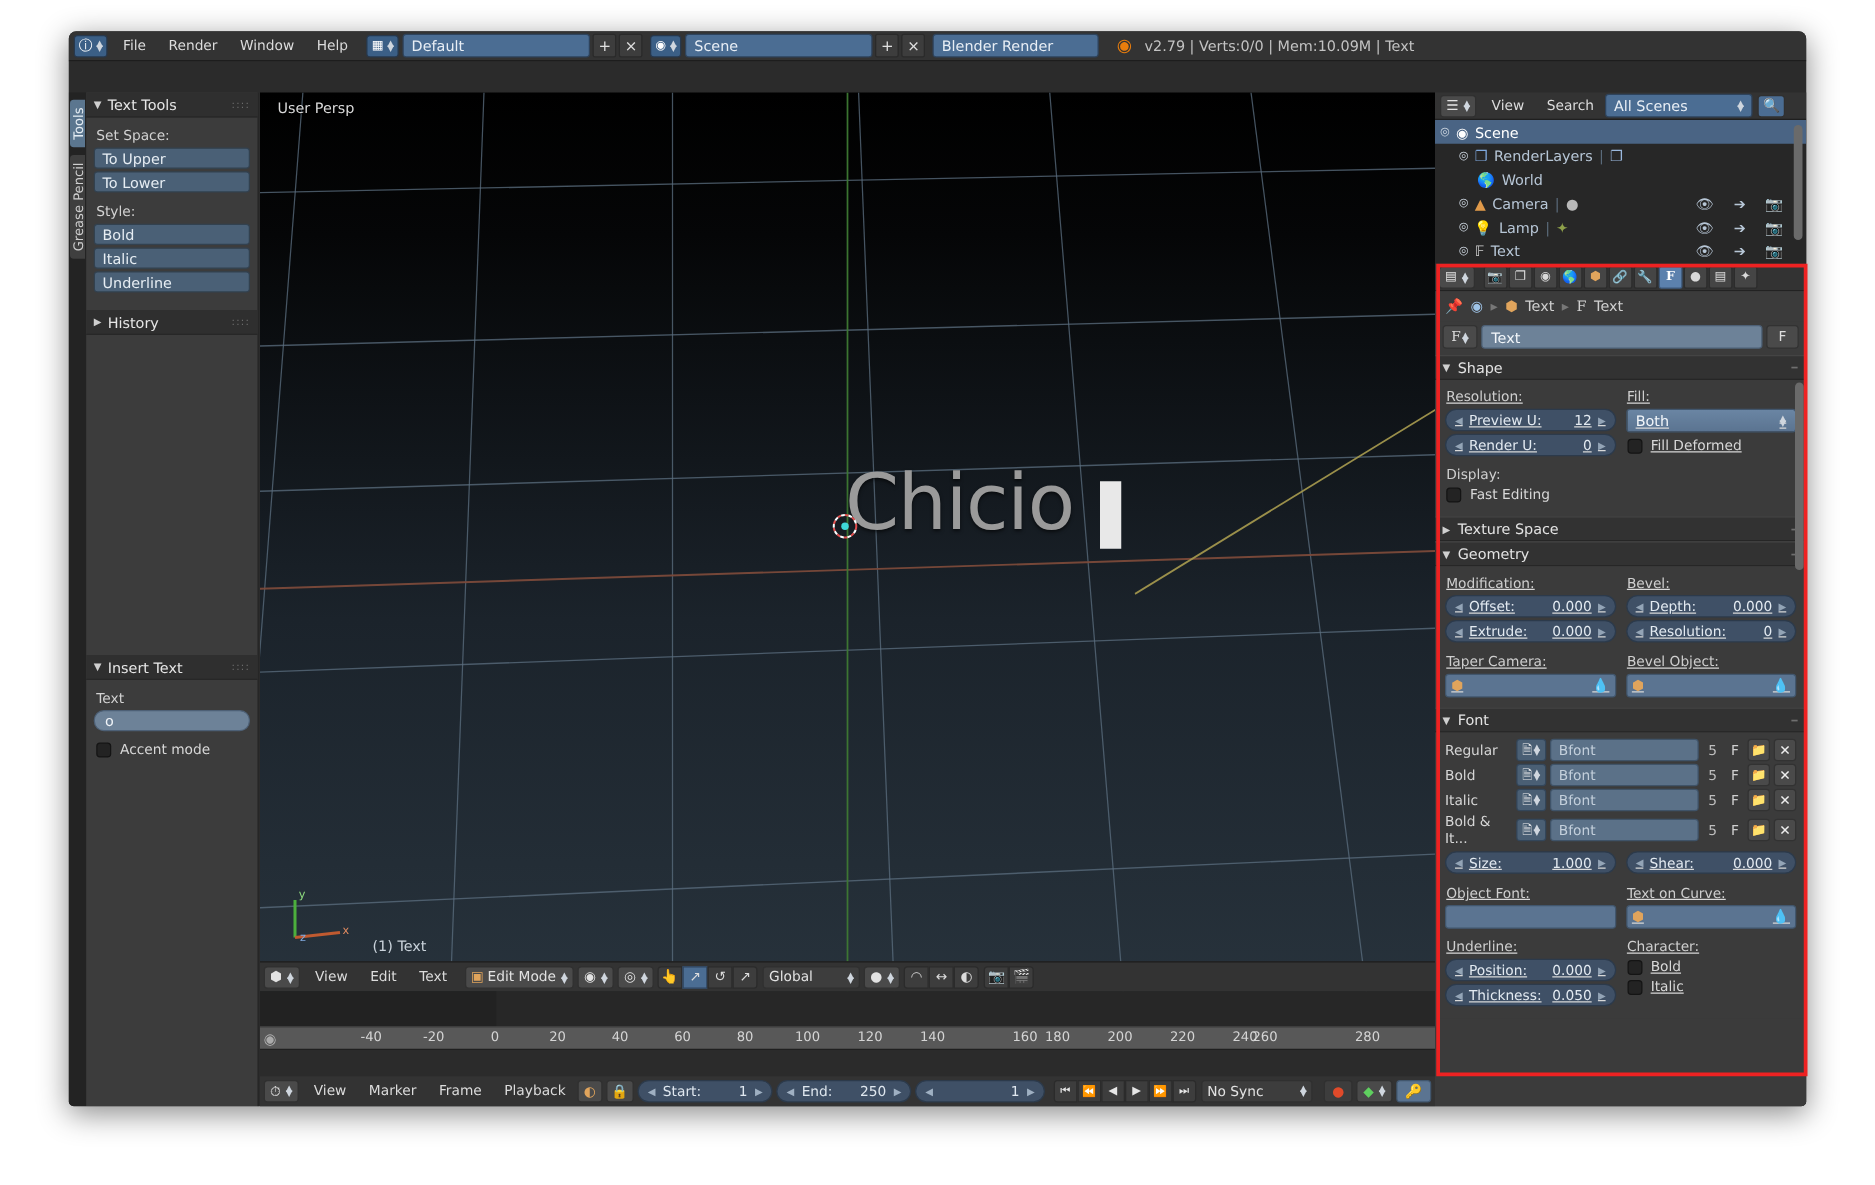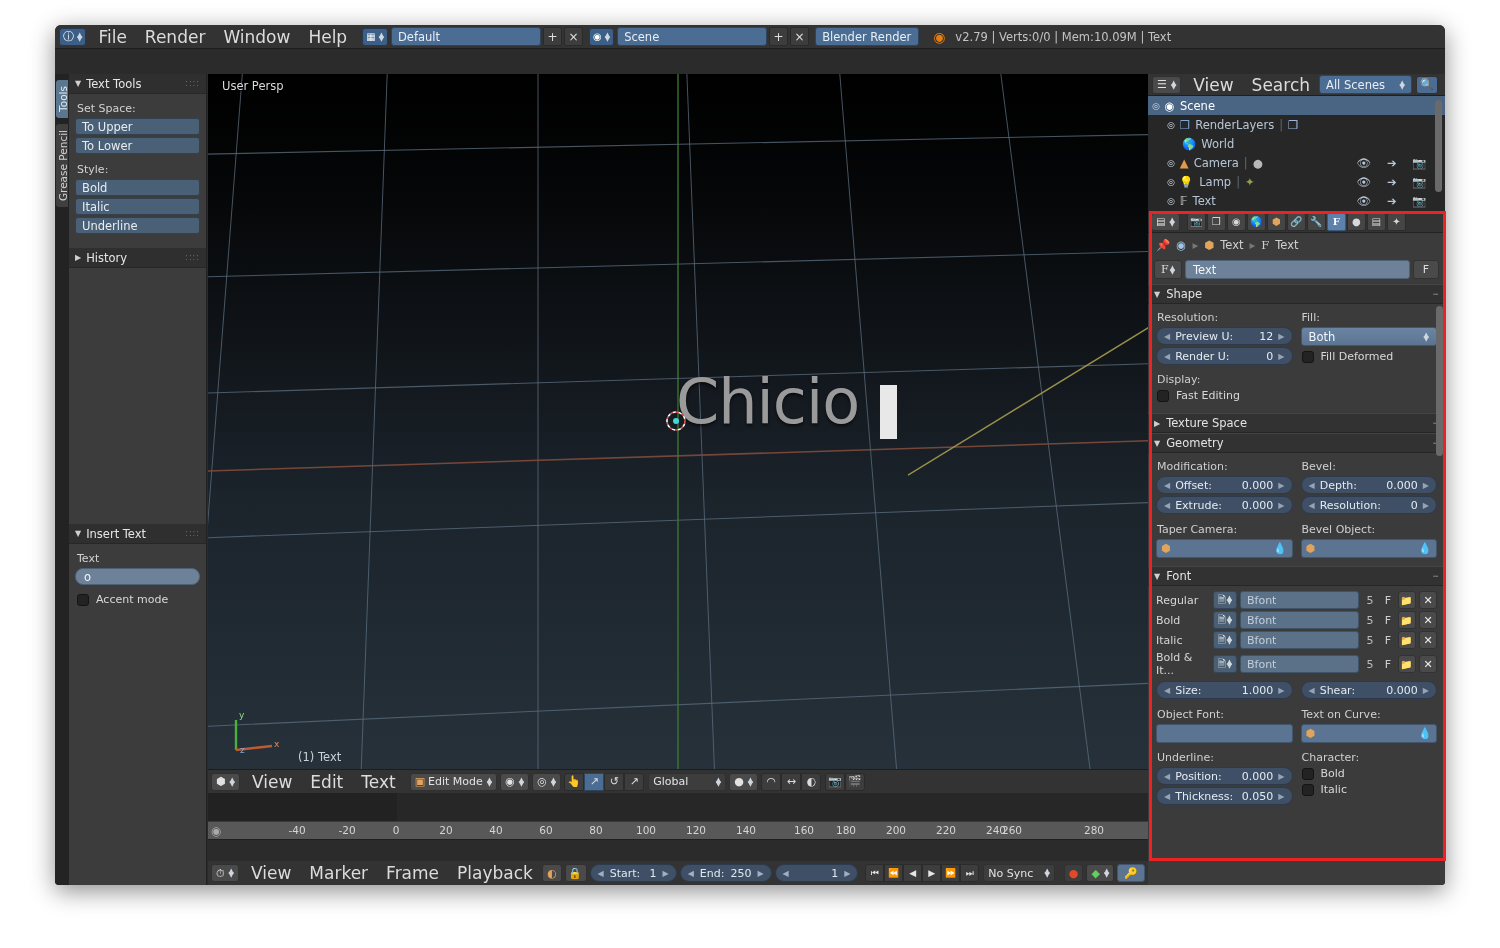--- a/index.html
+++ b/index.html
@@ -36,21 +36,21 @@
   .topbar{
     height:24px; background:#333333; display:flex; align-items:center;
     padding:0 4px; gap:0px; border-bottom:1px solid #1d1d1d;
   }
   .tb-icobtn{
     height:18px; display:flex; align-items:center; gap:2px;
     background:#3b5f86; border:1px solid #27384d; border-radius:3px;
     padding:0 3px; margin-right:3px;
   }
   .menu{
-    padding:0 9px; height:20px; line-height:20px; color:#dcdcdc; font-size:17px;
+    padding:0 9px; height:20px; line-height:20px; color:#dcdcdc; font-size:11px;
   }
   .spin{ display:flex; flex-direction:column; line-height:4px; font-size:7px; color:#cfd6de; margin-left:1px;}
   .block{ display:flex; align-items:center; margin-left:6px; }
   .dd{
     background:#4b6d93; border:1px solid #2e435c; border-radius:3px;
     height:19px; display:flex; align-items:center; padding:0 6px;
     color:#e8eef5; font-size:11.5px; min-width:40px;
   }
   .dd.wide{ width:150px; }
   .sqbtn{
@@ -233,21 +233,21 @@
     height:19px; min-width:26px; background:#4a4a4a; border:1px solid #323232;
     border-radius:3px; display:flex; align-items:center; justify-content:center;
     font-size:11px; color:#ddd;
   }
   .sect-hd{
     height:20px; background:#323232; border-top:1px solid #444; border-bottom:1px solid #262626;
     display:flex; align-items:center; gap:6px; padding:0 6px; color:#e3e3e3; font-size:11.5px;
   }
   .sect-body{ padding:5px 8px 8px 8px; background:#3b3b3b; }
   .row2{ display:flex; gap:8px; }
-  .col{ flex:1; min-width:0; }
+  .col{ flex:1; min-width:0;text-decoration:underline; }
   .slab{ color:#cfcfcf; font-size:11px; margin:2px 0 3px 1px; }
   .numb{
     height:18px; background:#3f5066; border:1px solid #2c3a4b; border-radius:9px;
     display:flex; align-items:center; padding:0 7px; color:#e3eaf1; font-size:11px;
     justify-content:space-between; margin-bottom:2px;
   }
   .numb .nm{ display:flex; align-items:center; gap:5px; }
   .arw{ color:#93a4b6; font-size:8px; }
   .enumb{
     height:19px; background:linear-gradient(#6a85a3,#5b7491);
@@ -333,21 +333,21 @@
               <span>▲</span>
               <span>▼</span>
             </span>
       </div>
       <div class="dd wide">Scene</div>
       <div class="sqbtn">+</div>
       <div class="sqbtn">×</div>
     </div>
 
     <div class="block">
-      <div class="dd" style="width:104px;text-align:right;">Blender Render</div>
+      <div class="dd" style="width:133px;text-align:right;">Blender Render</div>
     </div>
 
     <div class="blendlogo">◉</div>
     <div class="statustext">v2.79 | Verts:0/0 | Mem:10.09M | Text</div>
   </div>
 
   <div class="main">
 
     <div class="toolcol">
       <div class="vtab">Tools</div>
@@ -515,21 +515,21 @@
         <span class="tl-tick" style="left:89px;">-40</span>
         <span class="tl-tick" style="left:139px;">-20</span>
         <span class="tl-tick" style="left:188px;">0</span>
         <span class="tl-tick" style="left:238px;">20</span>
         <span class="tl-tick" style="left:288px;">40</span>
         <span class="tl-tick" style="left:338px;">60</span>
         <span class="tl-tick" style="left:388px;">80</span>
         <span class="tl-tick" style="left:438px;">100</span>
         <span class="tl-tick" style="left:488px;">120</span>
         <span class="tl-tick" style="left:538px;">140</span>
-        <span class="tl-tick" style="left:596px;">160</span>
+        <span class="tl-tick" style="left:612px;">160</span>
         <span class="tl-tick" style="left:638px;">180</span>
         <span class="tl-tick" style="left:688px;">200</span>
         <span class="tl-tick" style="left:738px;">220</span>
         <span class="tl-tick" style="left:788px;">240</span>
         <span class="tl-tick" style="left:804px;">260</span>
         <span class="tl-tick" style="left:886px;">280</span>
       </div>
 
       <div class="tl-footer">
         <div class="fbtn">

